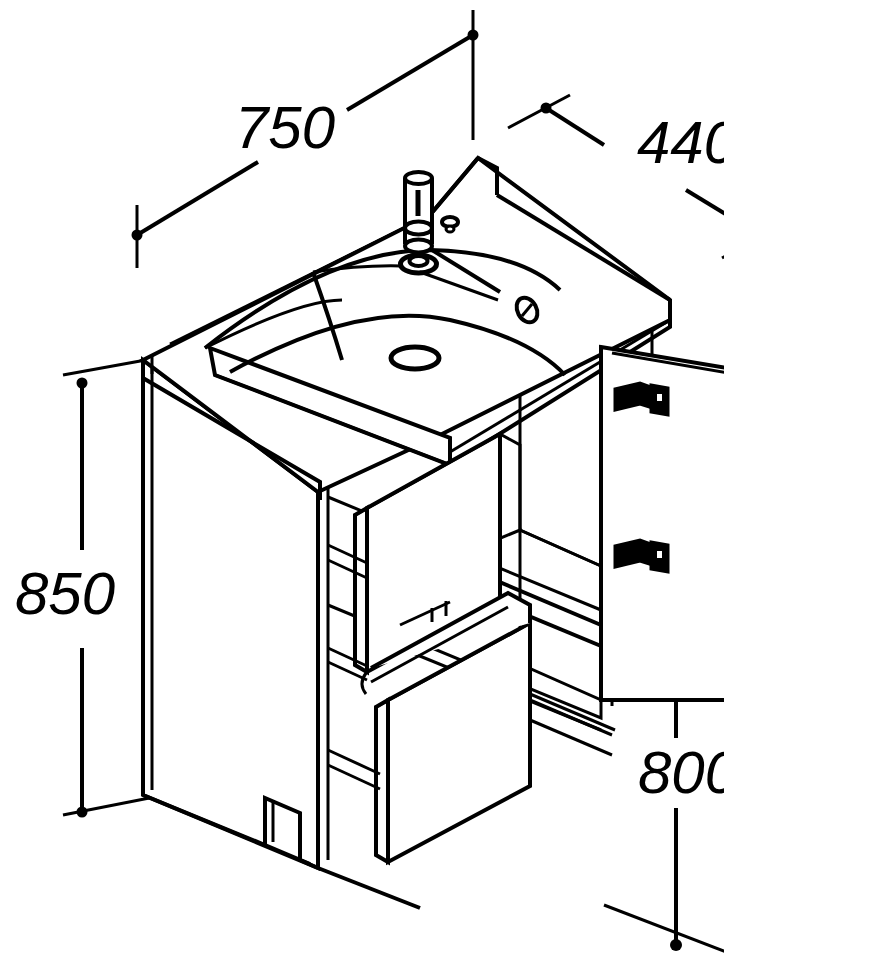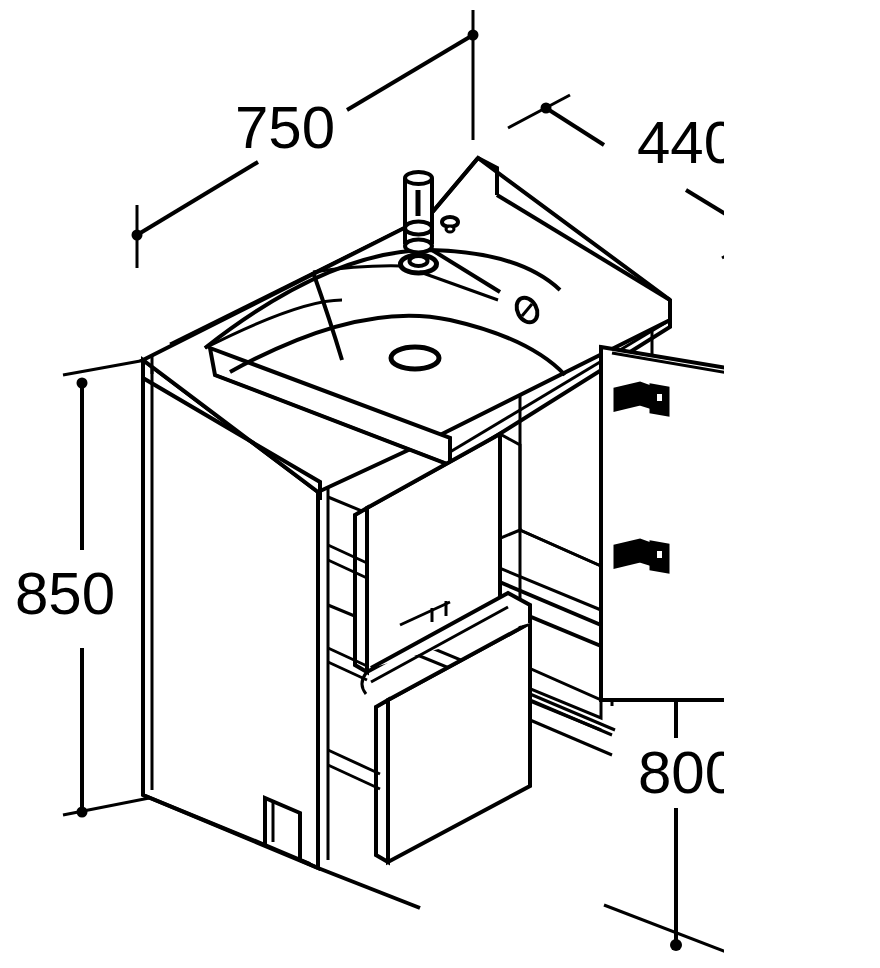--- a/index.html
+++ b/index.html
@@ -10,20 +10,21 @@
   }
   body {
     font-family: "Liberation Sans", sans-serif;
   }
   #drawing-root {
     position: relative;
     width: 724px;
     height: 968px;
     background: #ffffff;
     overflow: hidden;
+    font-style: italic;
   }
   #drawing-svg {
     display: block;
     width: 880px;
     height: 968px;
   }
   .dim-text {
     font-family: "Liberation Sans", sans-serif;
     font-size: 60px;
     font-weight: 400;

